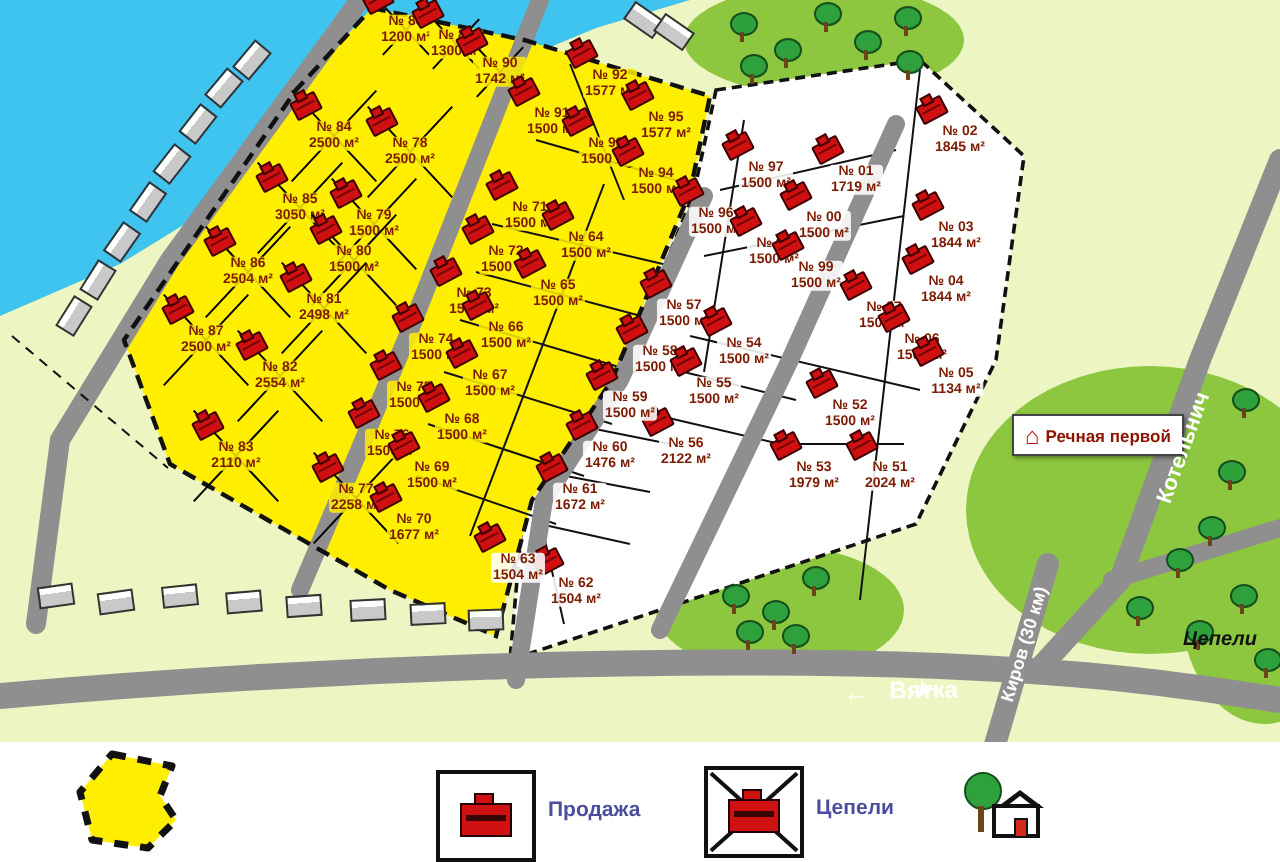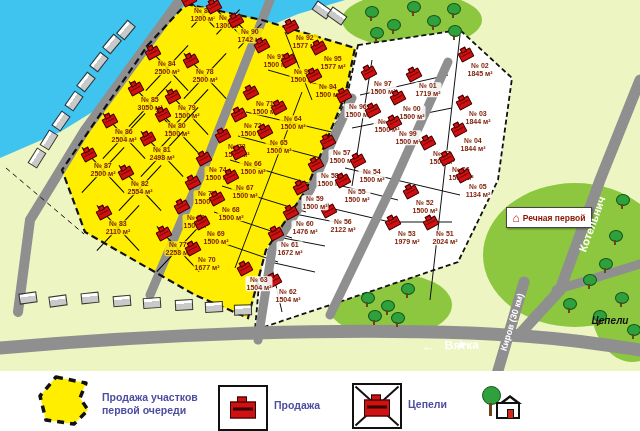--- a/index.html
+++ b/index.html
@@ -480,21 +480,20 @@
     <div class="maplabel roadtext" style="left:455px;top:345px;font-size:12px;transform:translate(-30%,-50%) rotate(-1deg);">Вятка</div>
     <div class="maplabel roadtext" style="left:512px;top:322px;font-size:9px;transform:translate(-50%,-50%) rotate(-73deg);">Киров (30 км)</div>
     <div class="maplabel roadtext" style="left:592px;top:224px;font-size:11px;transform:translate(-50%,-50%) rotate(-70deg);">Котельнич</div>
     <div id="cepeli-label" class="maplabel" style="left:610px;top:320px;">Цепели</div>
   </div>
 
   <div id="legend">
     <svg style="position:absolute;left:34px;top:3px;" width="64" height="56" viewBox="0 0 64 56">
       <polygon points="22,3 52,9 46,24 54,36 40,50 12,46 6,22" fill="#ffee00" stroke="#111" stroke-width="3.5" stroke-dasharray="7,6" stroke-linejoin="round"></polygon>
     </svg>
-    <div class="legtext" style="left:102px;top:20px;width:96px;">Продажа участков первой очереди</div>
 
     <div class="legbox" style="left:218px;top:14px;">
       <span class="house-lg"></span>
     </div>
     <div class="legtext" style="left:274px;top:28px;">Продажа</div>
 
     <div class="legbox" style="left:352px;top:12px;">
       <span class="bx" style="transform:translate(-50%,-50%) rotate(42deg);"></span>
       <span class="bx" style="transform:translate(-50%,-50%) rotate(-42deg);"></span>
       <span class="house-lg"></span>

